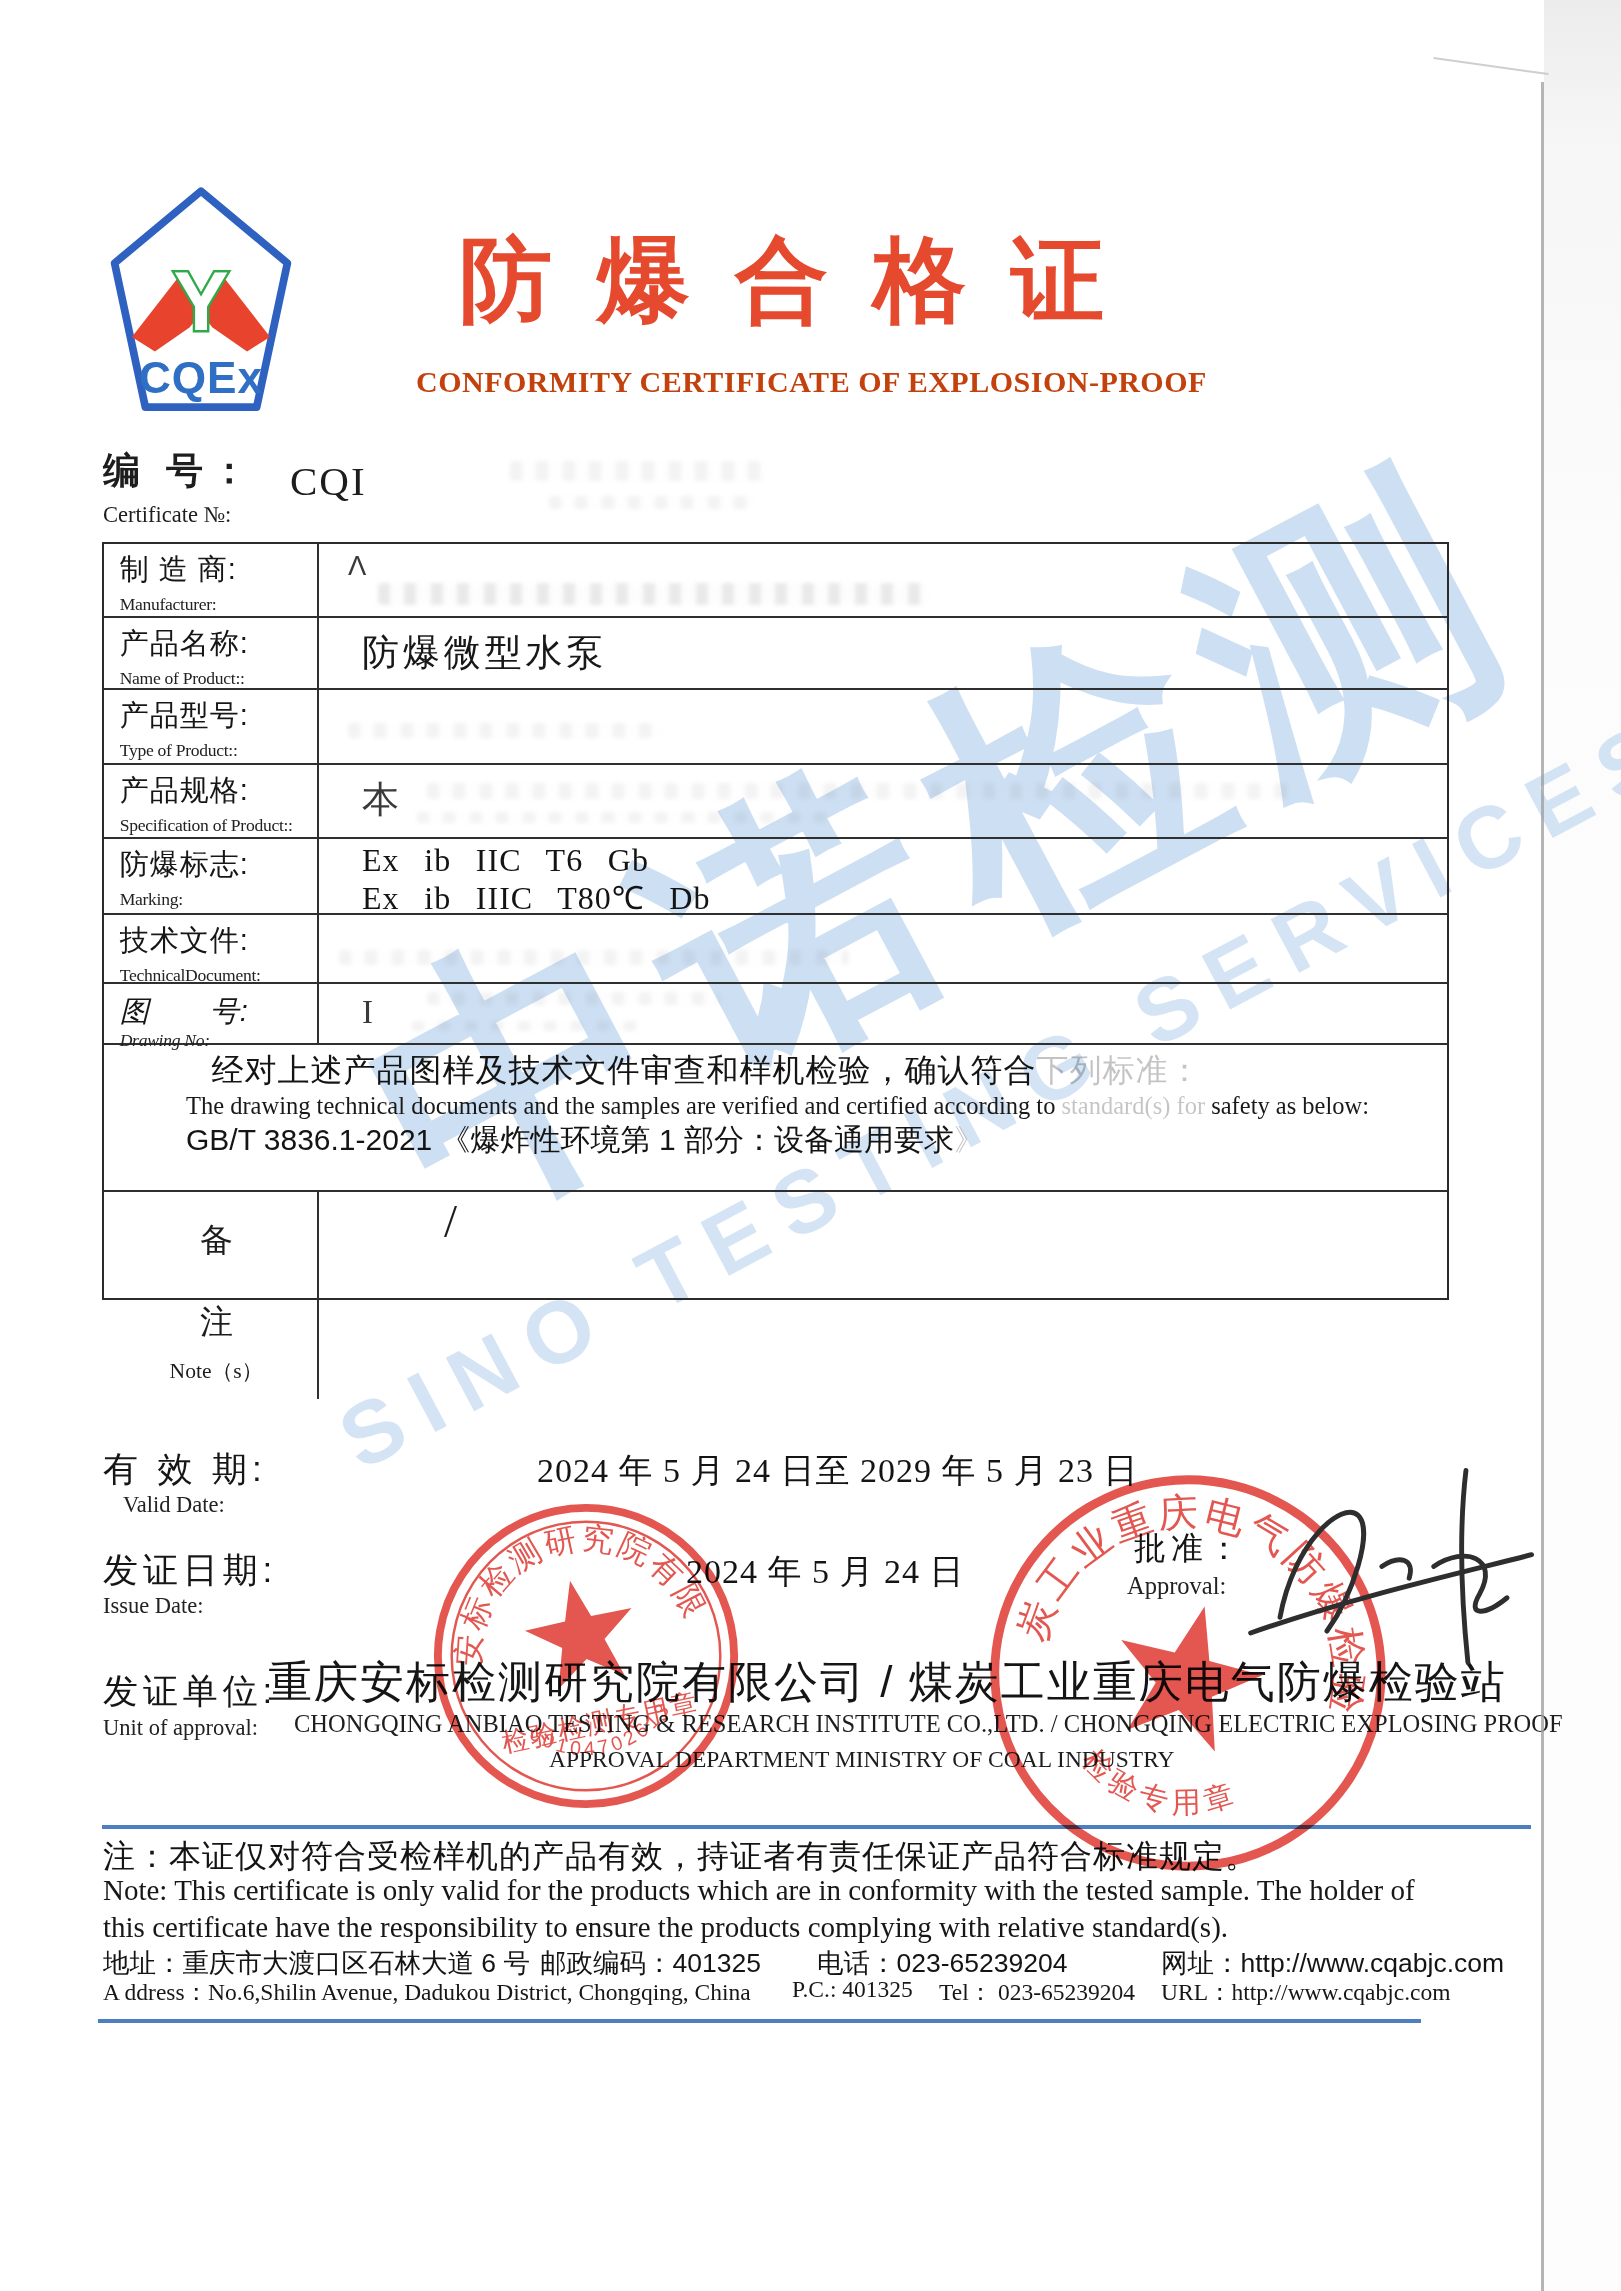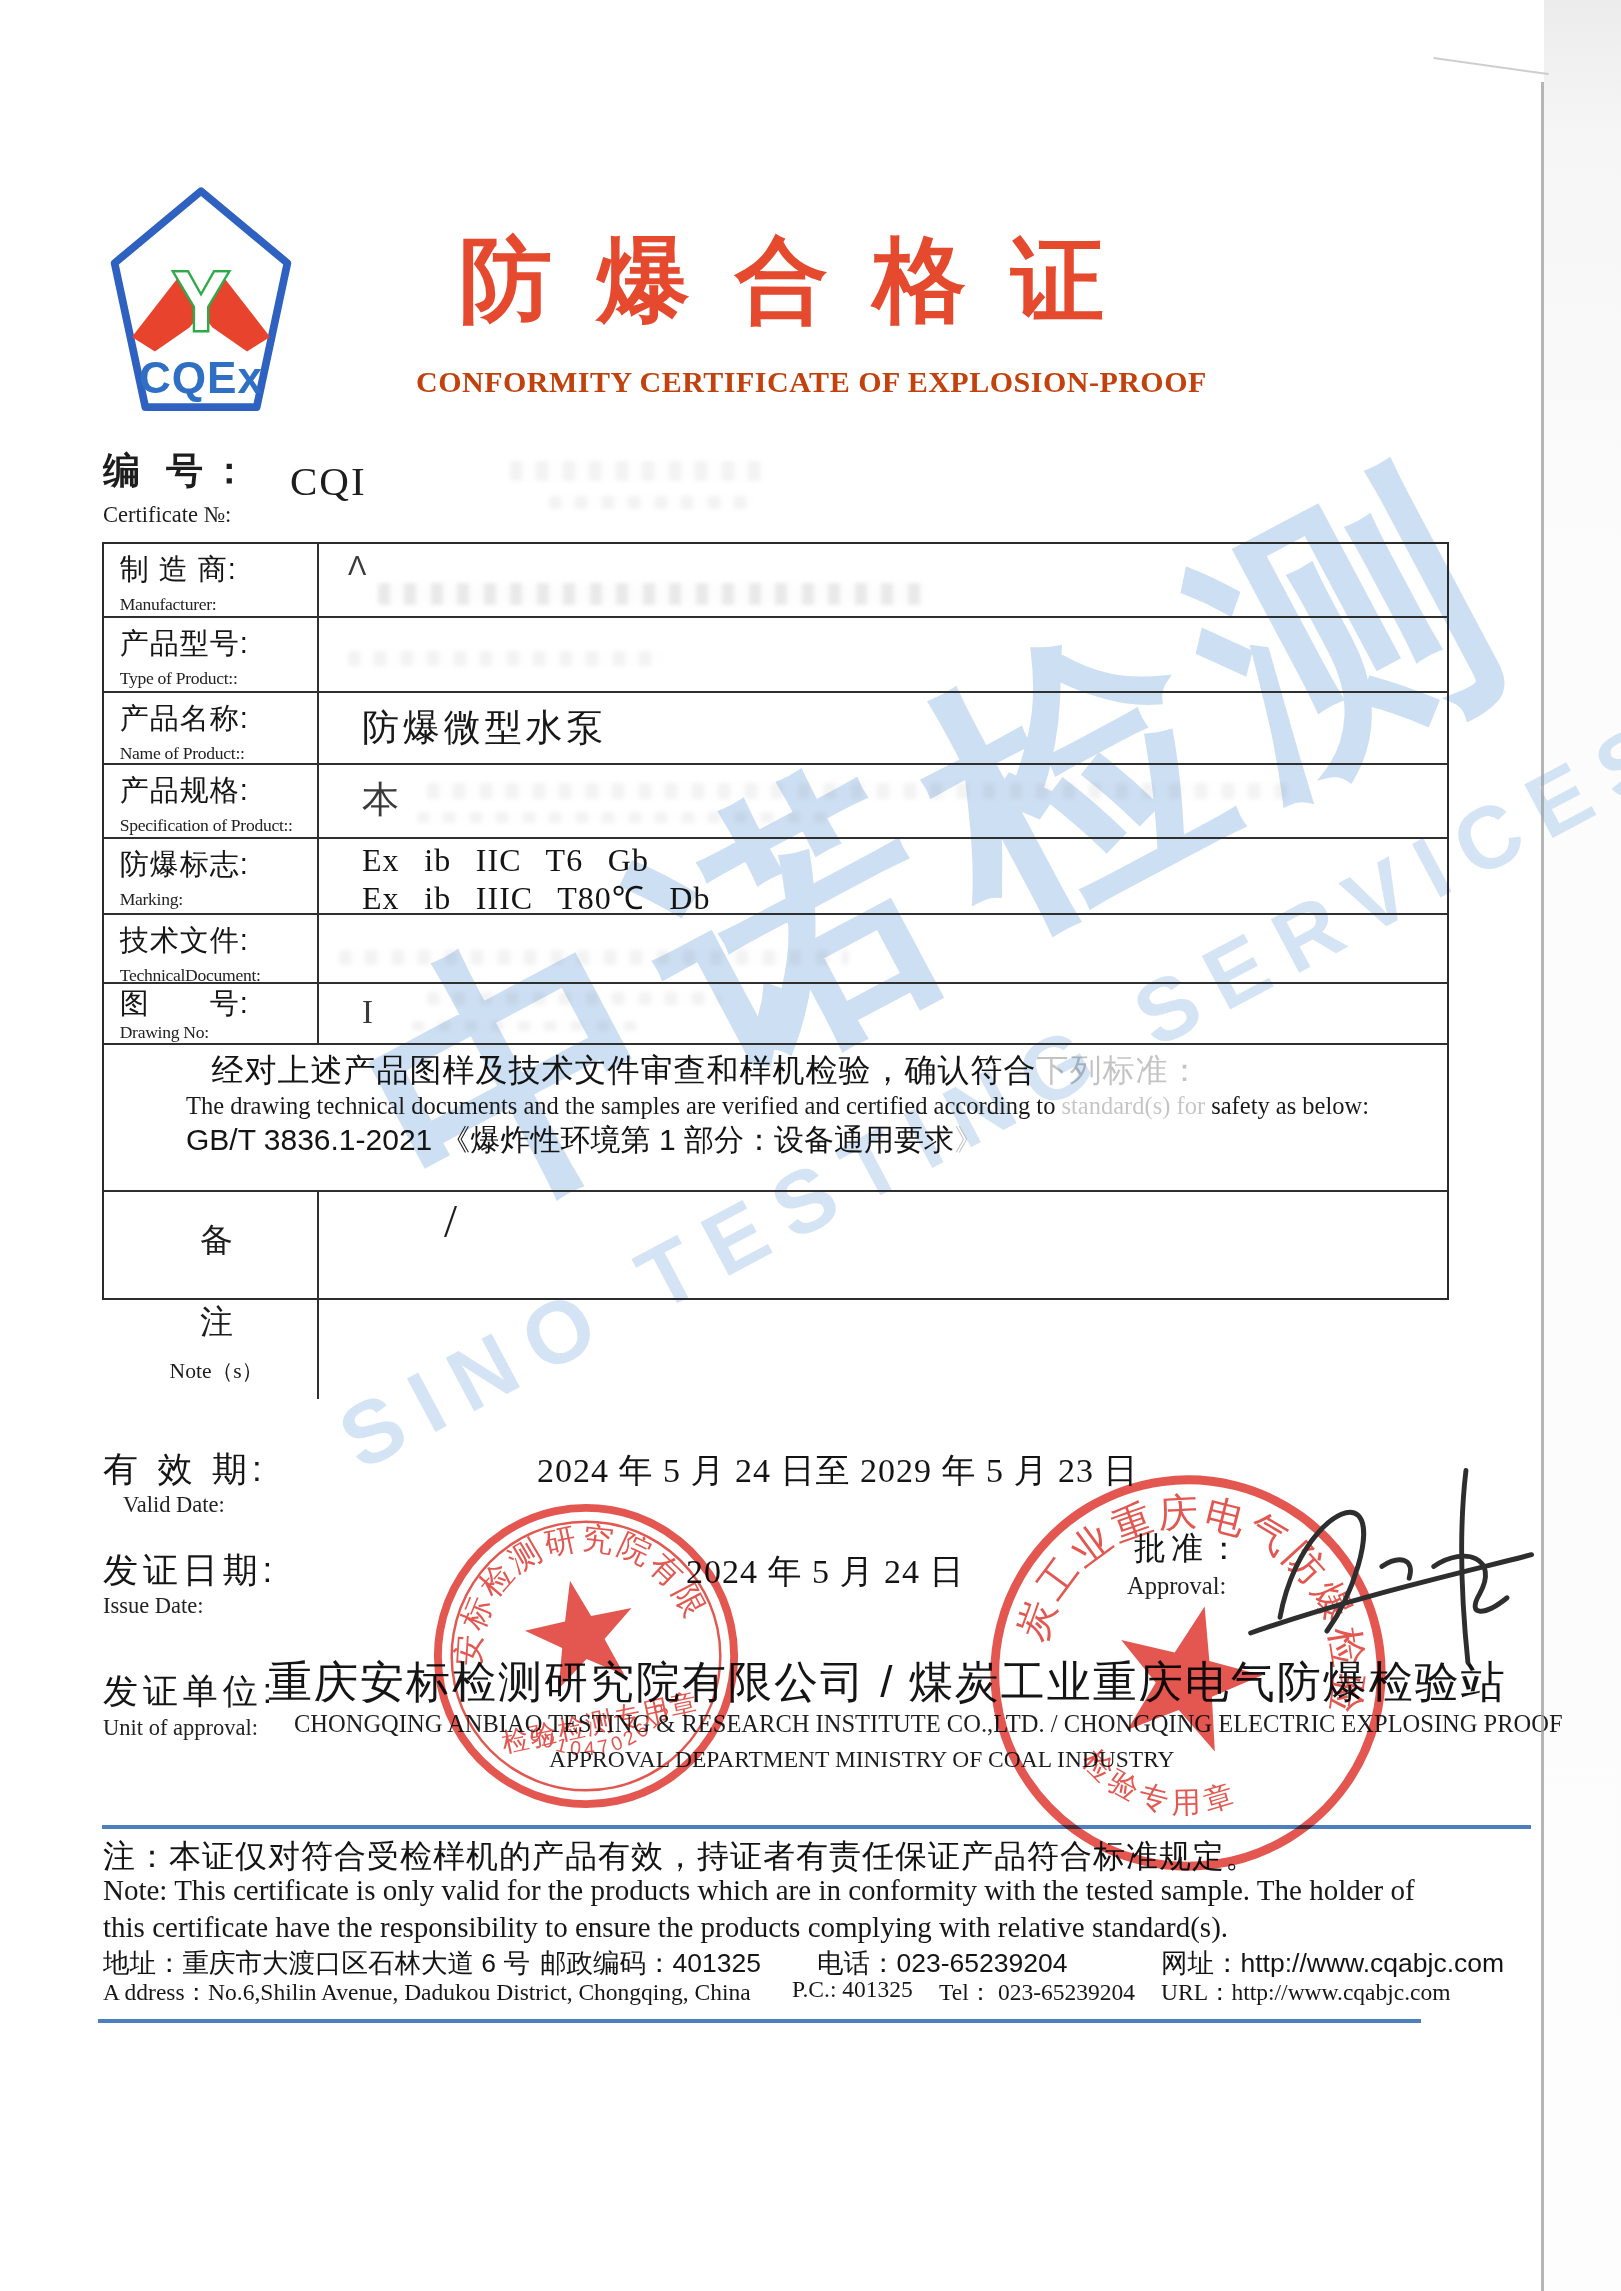--- a/index.html
+++ b/index.html
@@ -123,37 +123,37 @@
       <div class="tlabel">
         <div class="lab-cn">制 造 商:</div>
         <div class="lab-en">Manufacturer:</div>
       </div>
       <div class="tvalue">
         <span class="frag" style="left:29px;top:5.9px;font-size:27.4px;">Λ</span>
         <div class="smudge" style="left:59px;top:39px;width:549px;height:21.6px;"></div>
       </div>
     </div>
 
+    <div class="trow" style="height:72px;">
+      <div class="tlabel">
+        <div class="lab-cn">产品名称:</div>
+        <div class="lab-en">Name of Product::</div>
+      </div>
+      <div class="tvalue">
+        <div class="val-cn">防爆微型水泵</div>
+      </div>
+    </div>
+
     <div class="trow" style="height:75px;">
       <div class="tlabel">
         <div class="lab-cn">产品型号:</div>
         <div class="lab-en">Type of Product::</div>
       </div>
       <div class="tvalue">
         <div class="smudge faint" style="left:29px;top:33px;width:314px;height:14.7px;"></div>
-      </div>
-    </div>
-
-    <div class="trow" style="height:72px;">
-      <div class="tlabel">
-        <div class="lab-cn">产品名称:</div>
-        <div class="lab-en">Name of Product::</div>
-      </div>
-      <div class="tvalue">
-        <div class="val-cn">防爆微型水泵</div>
       </div>
     </div>
 
     <div class="trow" style="height:74px;">
       <div class="tlabel">
         <div class="lab-cn">产品规格:</div>
         <div class="lab-en">Specification of Product::</div>
       </div>
       <div class="tvalue">
         <span class="frag" style="left:43px;top:9.8px;font-size:37px;">本</span>
@@ -177,21 +177,21 @@
       <div class="tlabel">
         <div class="lab-cn">技术文件:</div>
         <div class="lab-en">TechnicalDocument:</div>
       </div>
       <div class="tvalue">
         <div class="smudge faint" style="left:19.6px;top:35px;width:510px;height:14.7px;"></div>
       </div>
     </div>
 
     <div class="trow" style="height:61px;">
-      <div class="tlabel" style="padding-top:2px;">
+      <div class="tlabel" style="padding-top:10px;font-style:italic;">
         <div class="lab-cn">图　　号:</div>
         <div class="lab-en" style="margin-top:0;">Drawing No:</div>
       </div>
       <div class="tvalue">
         <span class="frag" style="left:43px;top:9.8px;font-size:33px;font-family:'Liberation Serif',serif;">I</span>
         <div class="smudge faint" style="left:108px;top:7.8px;width:294px;height:13.7px;"></div>
         <div class="smudge faint" style="left:93px;top:37px;width:225px;height:9.8px;"></div>
       </div>
     </div>
 

